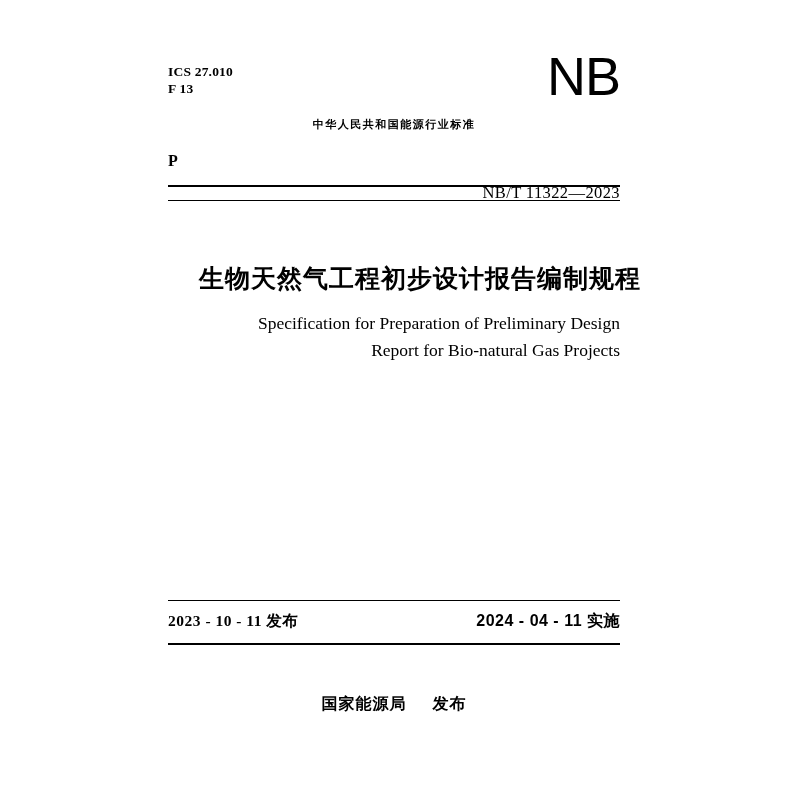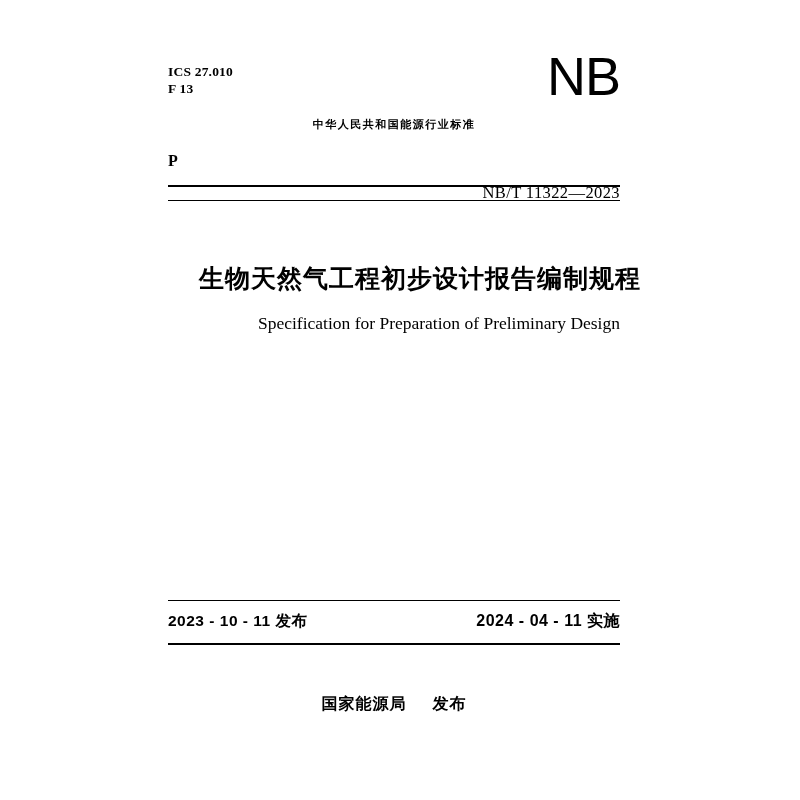--- a/index.html
+++ b/index.html
@@ -149,21 +149,21 @@
     position: absolute;
     top: 611px;
     left: 0;
     width: 452px;
     height: 26px;
   }
   .date-issue {
     position: absolute;
     left: 0;
     top: 0;
-    font-family: Liberation Sans, sans-serif;
+    font-family: Liberation Serif, serif;
     font-weight: bold;
     font-size: 15.5px;
     letter-spacing: 0.5px;
   }
   .date-impl {
     position: absolute;
     right: 0;
     top: 0;
     font-family: Liberation Sans, sans-serif;
     font-weight: bold;
@@ -214,20 +214,21 @@
       <div class="class-letter">P</div>
       <div class="std-number">NB/T 11322—2023</div>
     </div>
 
     <div class="rule-top"></div>
     <div class="rule-top2"></div>
 
     <div class="title-cn">生物天然气工程初步设计报告编制规程</div>
     <div class="title-en">
       <div>Specification for Preparation of Preliminary Design</div>
+      <div>Report for Bio-natural Gas Projects</div>
     </div>
 
     <div class="rule-bottom"></div>
     <div class="date-row">
       <div class="date-issue">2023 - 10 - 11 发布</div>
       <div class="date-impl">2024 - 04 - 11 实施</div>
     </div>
     <div class="rule-bottom2"></div>
 
     <div class="publisher">

